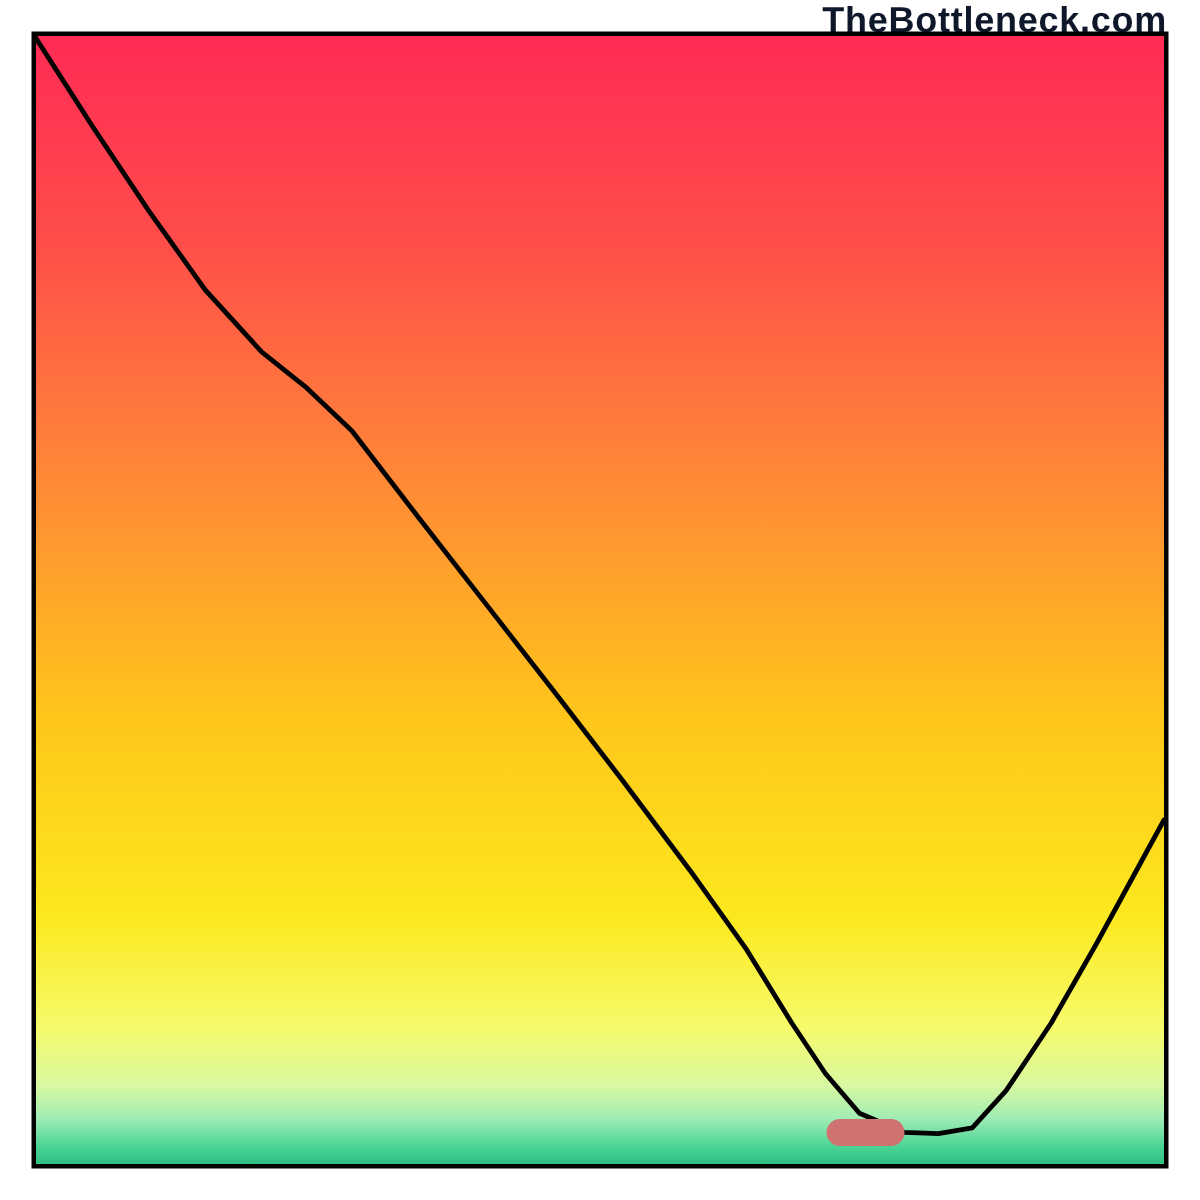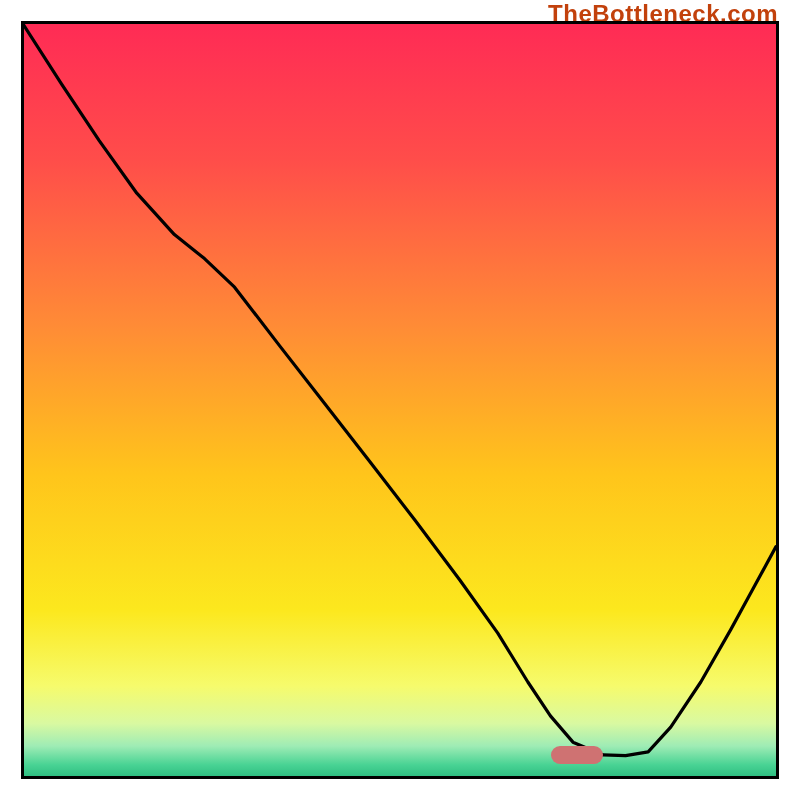--- a/index.html
+++ b/index.html
@@ -19,21 +19,21 @@
     height: 758px;
     border: 3px solid #000;
     box-sizing: border-box;
   }
   .watermark {
     position: absolute;
     top: 0px;
     right: 22px;
     font-size: 24px;
     font-weight: bold;
-    color: #c2410c;
+    color: #0f172a;
     letter-spacing: 0.5px;
   }
   .plot-svg {
     position: absolute;
     left: 24px;
     top: 24px;
     width: 752px;
     height: 752px;
   }
   .marker {

